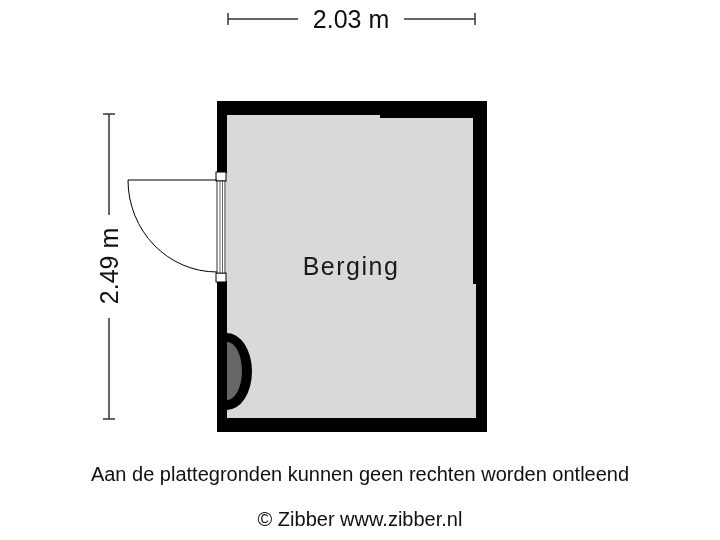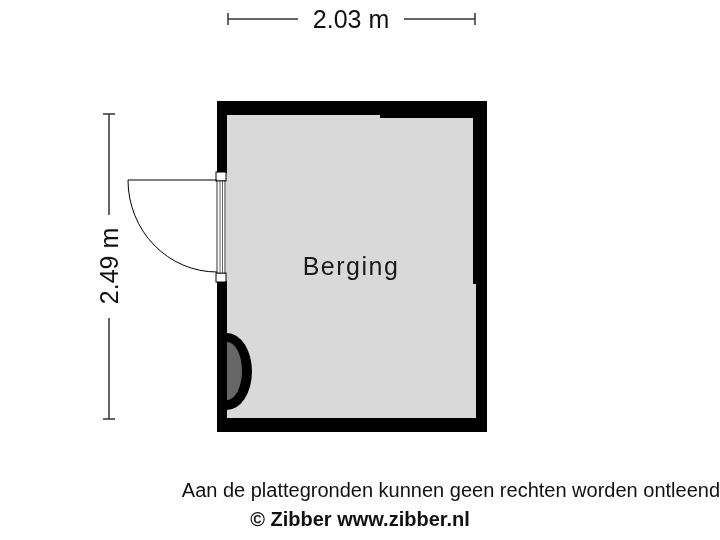--- a/index.html
+++ b/index.html
@@ -1,22 +1,22 @@
 <!DOCTYPE html>
 <html><head>
 <meta charset="utf-8">
 <style>
   html, body { margin: 0; padding: 0; background: #ffffff; }
   body { width: 720px; height: 540px; position: relative; overflow: hidden; font-family: "Liberation Sans", sans-serif; }
   svg.plan { position: absolute; left: 0; top: 0; }
   .dim-text { font-family: "Liberation Sans", sans-serif; font-size: 25px; fill: #111111; }
   .room-label { font-family: "Liberation Sans", sans-serif; font-size: 25px; fill: #1a1a1a; letter-spacing: 1.5px; }
   .disclaimer { position: absolute; left: 0; width: 720px; text-align: center; font-size: 20px; color: #111111; line-height: 24px; }
-  #line1 { top: 478px; text-align: right; }
-  #line2 { top: 507px; font-weight: bold; }
+  #line1 { top: 462px; }
+  #line2 { top: 507px; }
 </style>
 </head>
 <body>
 
 <svg class="plan" width="720" height="540" viewBox="0 0 720 540">
 
   <g>
     <line x1="228" y1="19" x2="298" y2="19" stroke="#333" stroke-width="1.5"></line>
     <line x1="404" y1="19" x2="475" y2="19" stroke="#333" stroke-width="1.5"></line>
     <line x1="228" y1="13" x2="228" y2="25" stroke="#333" stroke-width="1.5"></line>

